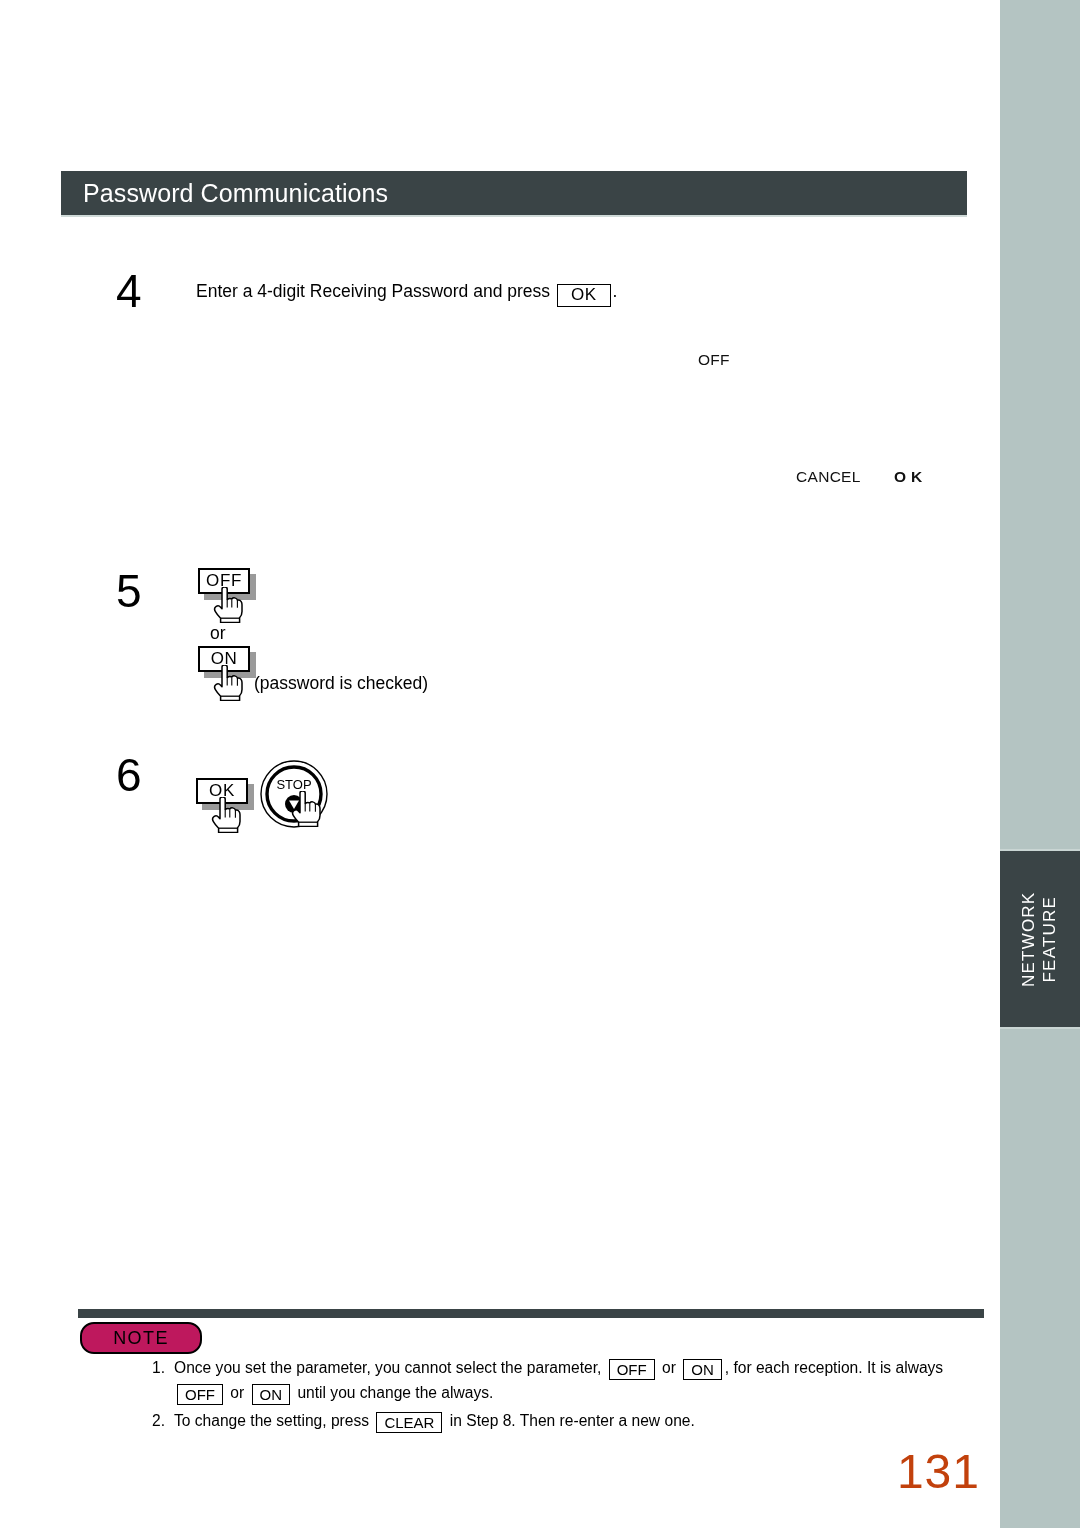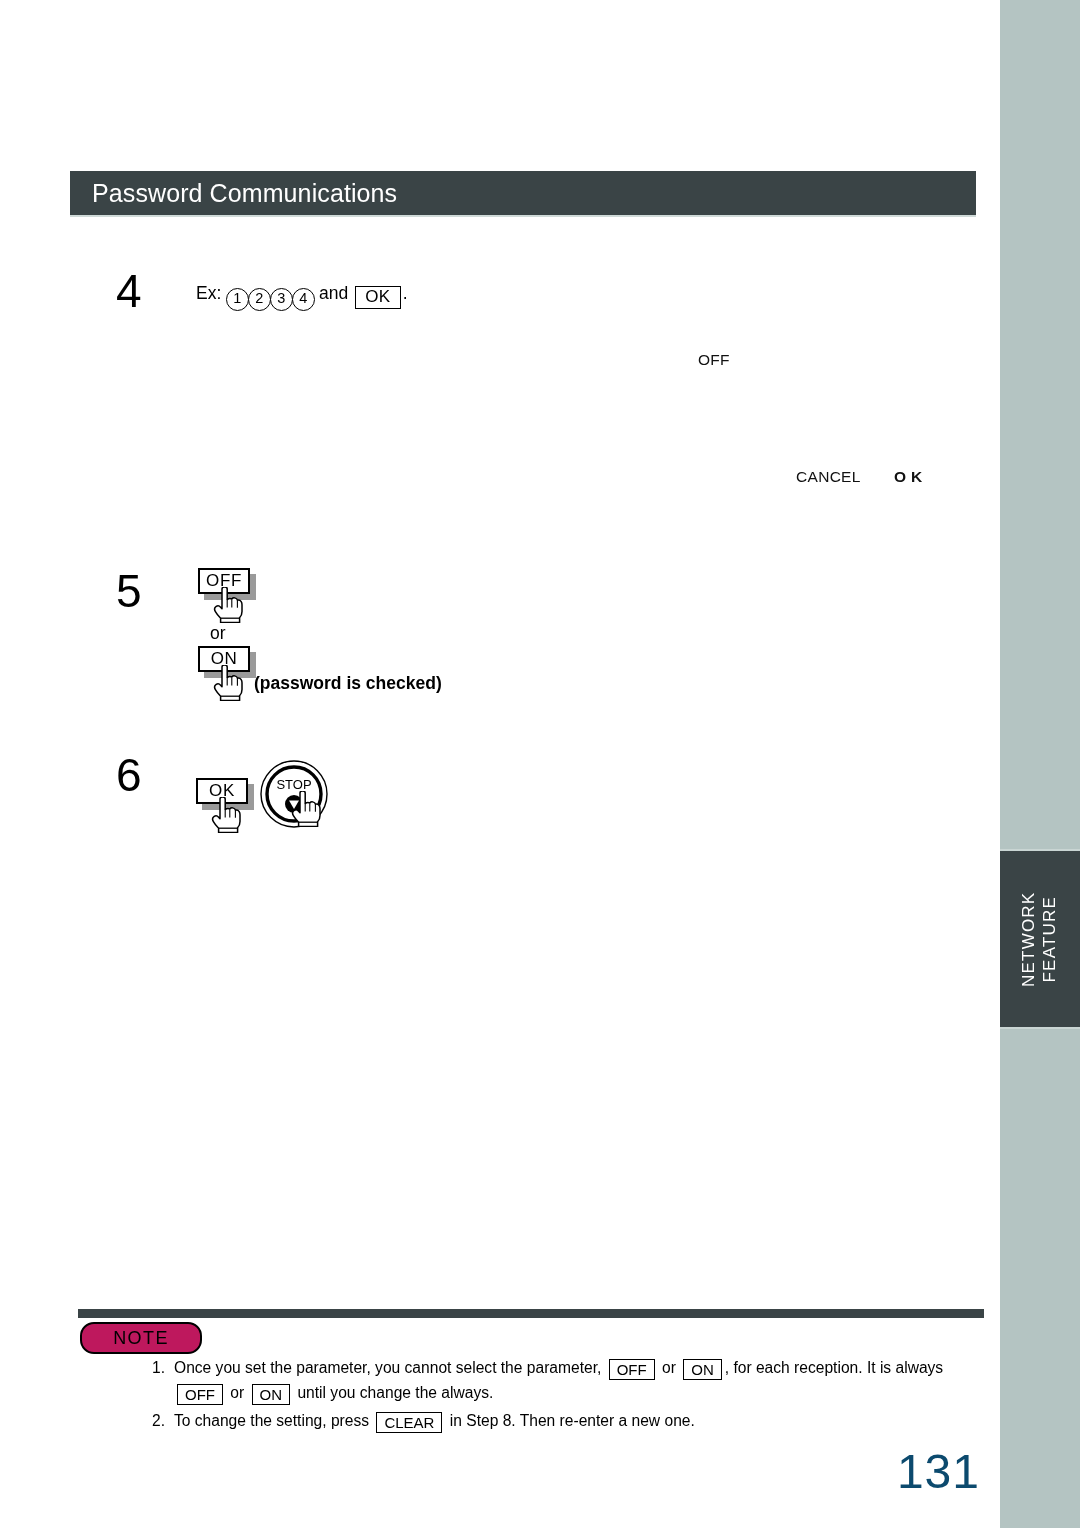--- a/index.html
+++ b/index.html
@@ -50,21 +50,21 @@
     font-size: 17px;
     letter-spacing: 1.2px;
     line-height: 1.25;
     text-align: center;
   }
   .side-tab-inner span { display: block; }
 
   
   .section-header {
     position: absolute;
-    left: 70px;
+    left: 61px;
     top: 171px;
     width: 906px;
     height: 44px;
     background: #3a4446;
     border-bottom: 2px solid #cfdad8;
     display: flex;
     align-items: center;
   }
   .section-header .title {
     color: #ffffff;
@@ -210,21 +210,21 @@
     background: #fff;
   }
 
   
   .page-number {
     position: absolute;
     right: 100px;
     top: 1444px;
     font-size: 48px;
     letter-spacing: 1px;
-    color: #0c4a6e;
+    color: #c2410c;
   }
 </style>
 </head>
 <body>
 
 <div id="page">
 
   <div class="edge-band"></div>
 
   <div class="side-tab">
@@ -234,25 +234,23 @@
     </div>
   </div>
 
   <div class="section-header">
     <div class="title">Password Communications</div>
   </div>
 
   <div class="step-num" style="left:116px; top:268px;">4</div>
 
   <div class="step-body" style="left:196px; top:276px; width:520px;">
-    <div style="margin-top:2px;">
-      <span>Ex:</span>
-      <span class="circnum">1</span><span class="circnum">2</span><span class="circnum">3</span><span class="circnum">4</span>
-      <span>and</span>
-      <span class="keycap tight">OK</span><span>.</span>
+    <div>
+      <span>Enter a 4-digit Receiving Password and press</span>
+      <span class="keycap">OK</span><span>.</span>
     </div>
   </div>
 
   <div class="lcd-text" style="left:698px; top:351px;">OFF</div>
   <div class="lcd-text" style="left:796px; top:468px;">CANCEL</div>
   <div class="lcd-text" style="left:894px; top:468px;font-weight:bold;">O K</div>
 
   <div class="step-num" style="left:116px; top:568px;">5</div>
 
   <div class="btn3d-wrap" style="left:198px; top:568px; width:66px; height:52px;">
@@ -283,21 +281,21 @@
                C24.4,11.4 25.2,12.2 25.4,13.2 C26.8,12.9 28.4,13.4 29.2,14.6
                C29.8,15.5 30,16.6 30,17.8 L30,24.5 C30,27 29.2,29.2 27.6,30.8
                L27.6,35.6 L8.6,35.6 L8.6,31.2 C7,29.6 5,27.4 3.4,24.6
                C2.2,22.6 2.6,20.4 4.2,19.4 C5.6,18.5 7.4,18.8 8.6,20.2
                L10,21.8 Z" fill="#ffffff" stroke="#000000" stroke-width="1.5" stroke-linejoin="round"></path>
       <path d="M15.2,12.5 L15.2,20.5 M19.8,12.6 L19.8,20.5 M25.4,13.6 L25.4,20.8" fill="none" stroke="#000000" stroke-width="1.1"></path>
       <path d="M8.6,31.2 L27.6,31.2" fill="none" stroke="#000000" stroke-width="1.3"></path>
     </svg>
   </div>
 
-  <div class="step-body" style="left:254px; top:668px; width:300px;font-weight:bold;">(password is checked)</div>
+  <div class="step-body" style="left:254px; top:668px; width:300px;">(password is checked)</div>
 
   <div class="step-num" style="left:116px; top:752px;">6</div>
 
   <div class="btn3d-wrap" style="left:196px; top:778px; width:66px; height:52px;">
     <div class="btn3d-shadow" style="left:6px; top:6px; width:52px; height:26px;"></div>
     <div class="btn3d" style="position:absolute; left:0; top:0; width:52px; height:26px; line-height:22px;">OK</div>
     <svg class="finger" style="left:14px; top:19px;" width="42" height="36" viewBox="0 0 42 36">
       <path d="M10,2 C10,0.6 11.2,0 12.6,0 C14,0 15.2,0.6 15.2,2 L15.2,12.5
                C16.6,11.6 18.4,11.4 19.8,12 C20.6,11 22,10.6 23.4,11.1
                C24.4,11.4 25.2,12.2 25.4,13.2 C26.8,12.9 28.4,13.4 29.2,14.6

